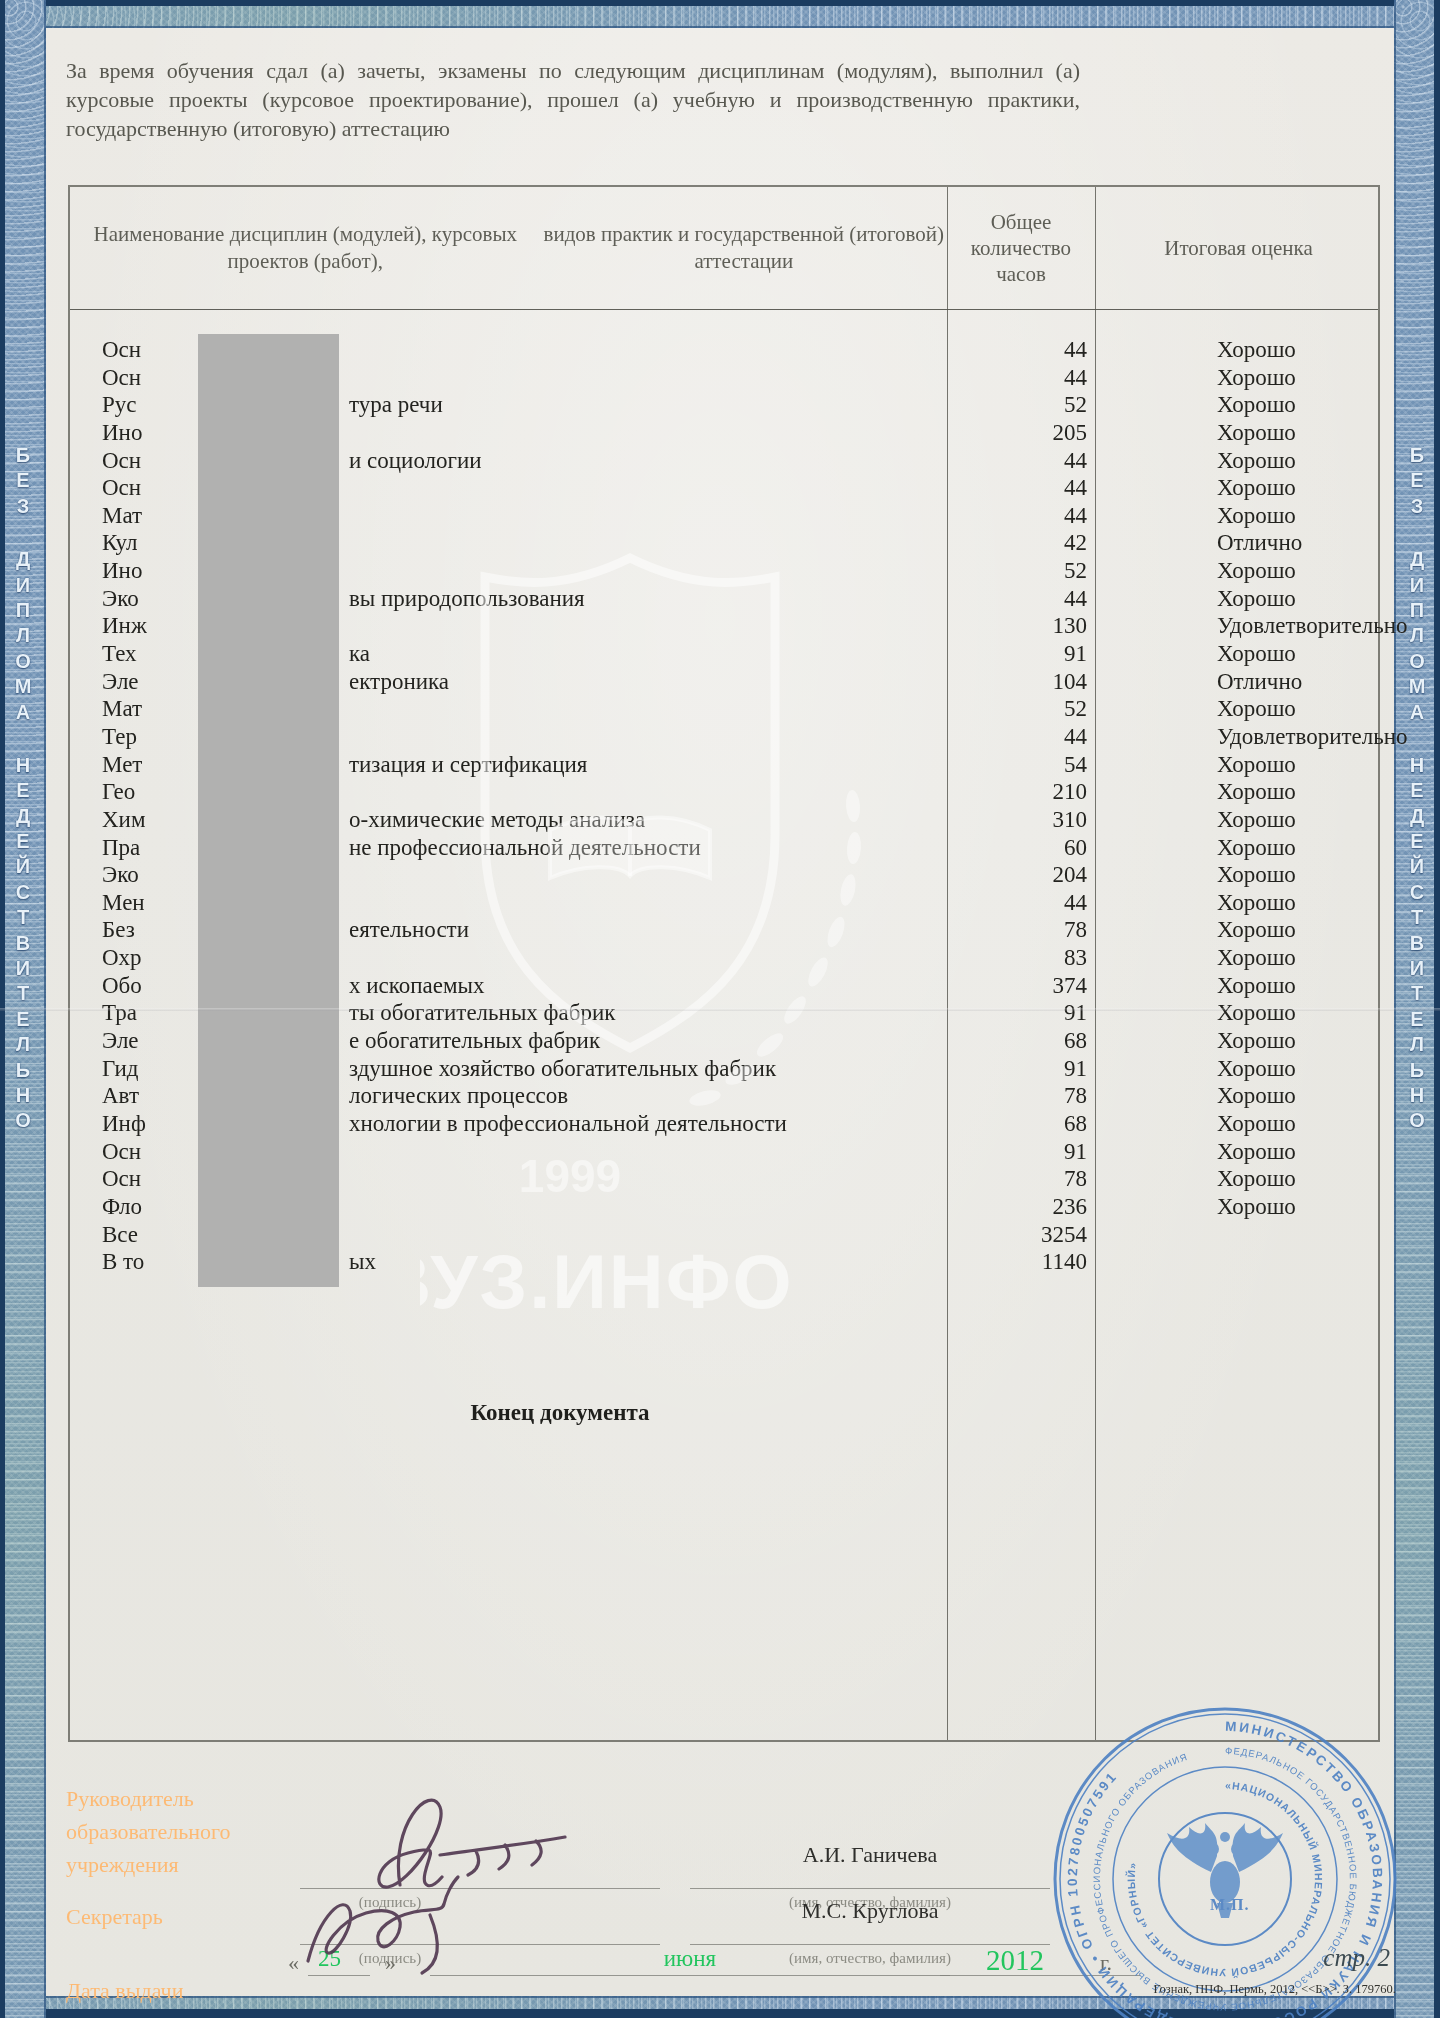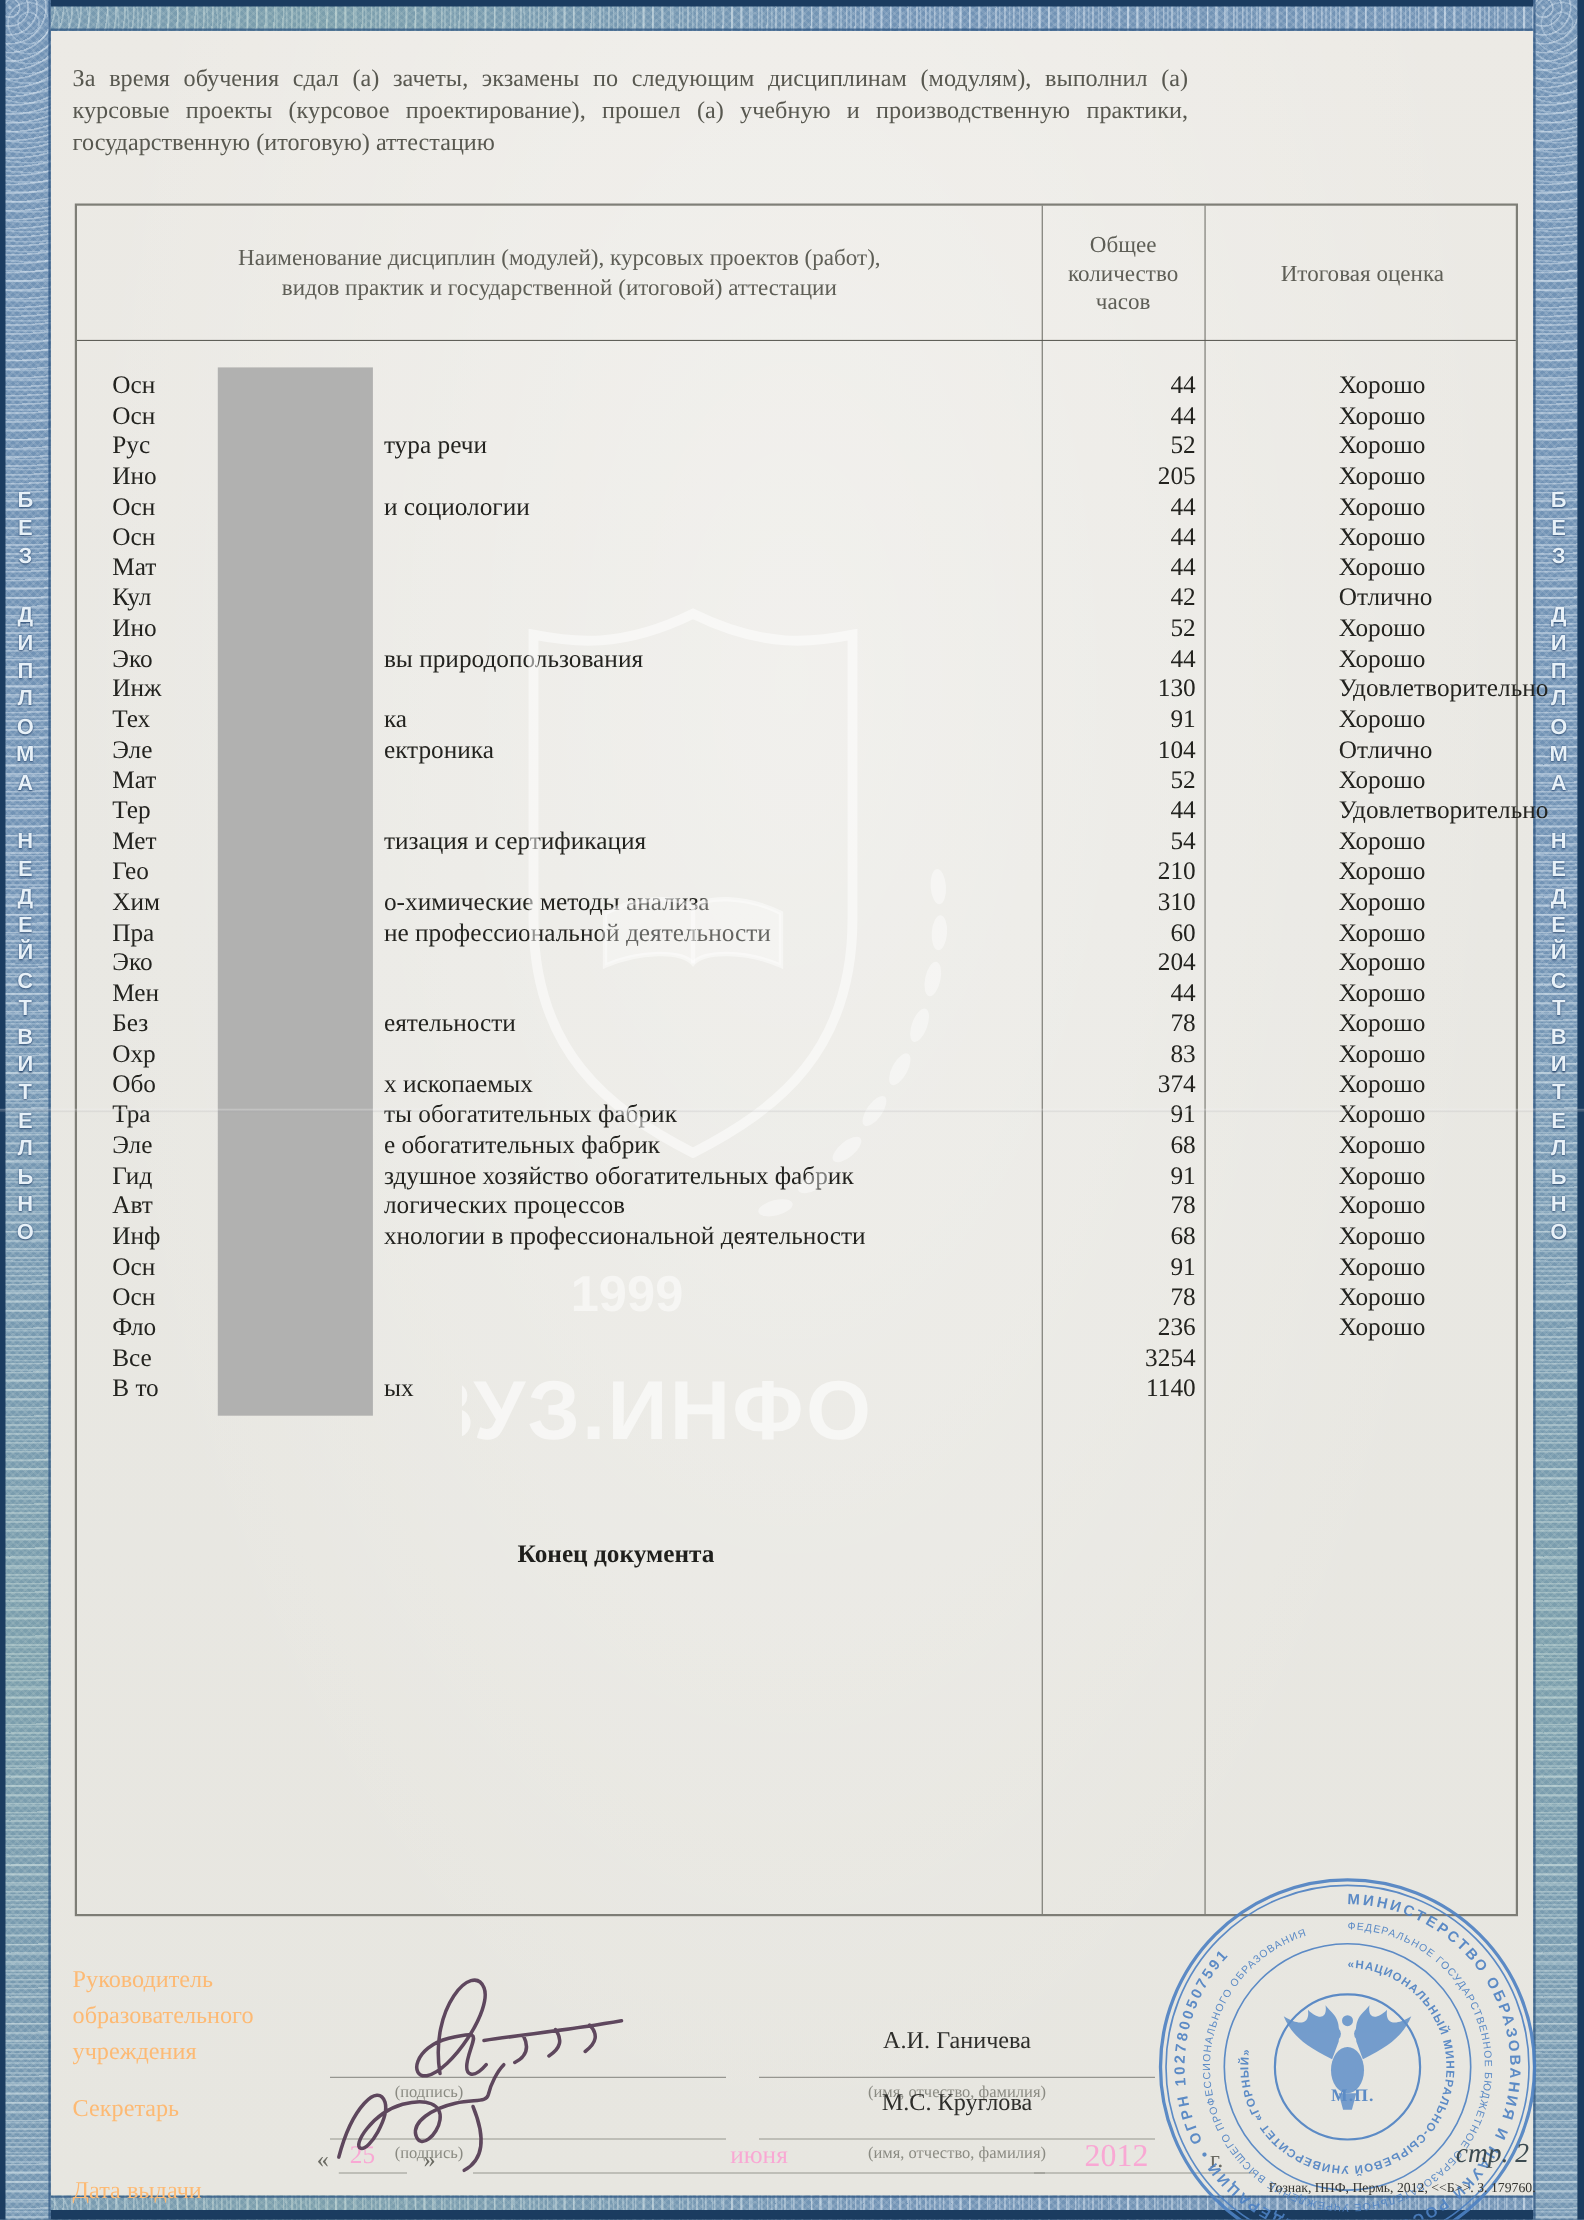--- a/index.html
+++ b/index.html
@@ -53,40 +53,40 @@
   
   .dtable{
     position:absolute;left:68px;top:185px;width:1312px;height:1557px;z-index:10;
     border:2px solid rgba(90,90,82,.75);box-sizing:border-box;
   }
   .vline{position:absolute;top:0;bottom:0;width:1px;background:rgba(85,85,78,.8);}
   .v1{left:877px;}
   .v2{left:1025px;}
   .hsep{position:absolute;left:0;right:0;top:122px;height:1px;background:rgba(70,70,64,.85);}
   .thead{position:absolute;left:0;top:0;width:100%;height:122px;color:#5e5e56;font-size:21px;}
-  .th-name{position:absolute;left:0;top:0;width:877px;height:122px;display:flex;flex-direction:column;justify-content:center;text-align:center;line-height:27px;}
+  .th-name{position:absolute;left:0;top:0;width:877px;height:122px;display:flex;flex-direction:row;justify-content:center;text-align:center;line-height:27px;align-items:center;}
   .th-hours{position:absolute;left:877px;top:0;width:148px;height:122px;display:flex;align-items:center;justify-content:center;text-align:center;line-height:26px;padding:0 6px;box-sizing:border-box;}
   .th-grade{position:absolute;left:1025px;top:0;width:287px;height:122px;display:flex;align-items:center;justify-content:center;text-align:center;}
   .tbody{position:absolute;left:0;top:123px;width:100%;padding-top:26px;}
   .trow{display:grid;grid-template-columns:877px 148px 287px;height:27.65px;line-height:27.65px;font-size:23px;color:#23231f;gap:40px;}
   .c-name{position:relative;}
   .c-name .pre{position:absolute;left:32px;white-space:nowrap;}
   .c-name .frag{position:absolute;left:279px;white-space:nowrap;}
   .c-hours{text-align:right;padding-right:48px;}
   .c-grade{padding-left:42px;white-space:nowrap;}
   .redaction{position:absolute;left:128px;top:147px;width:141px;height:953px;background:#b1b1b0;z-index:6;}
   .end-note{position:absolute;left:330px;top:1213px;width:320px;text-align:center;font-weight:bold;font-size:23px;color:#1f1f1c;}
   
   .wm{position:absolute;left:420px;top:540px;z-index:30;pointer-events:none;}
   
   .flabel{position:absolute;z-index:10;font-size:22px;line-height:33px;color:#fdba74;}
   .fname{position:absolute;z-index:10;font-size:22px;color:#2e2e2b;text-align:center;}
   .fline{position:absolute;z-index:9;border-bottom:1.5px solid rgba(130,130,124,.8);}
   .fcap{position:absolute;z-index:10;font-size:15px;color:#8b8b83;text-align:center;}
-  .dval{position:absolute;z-index:10;font-size:23px;color:#f9a8d4;}
+  .dval{position:absolute;z-index:10;font-size:23px;color:#22c55e;}
   .dq{position:absolute;z-index:10;font-size:22px;color:#6a6a62;}
   .pageno{position:absolute;left:1270px;top:1944px;width:120px;z-index:40;font-size:25px;font-style:italic;font-weight:normal;color:#3c4a50;text-align:right;}
   .printinfo{position:absolute;left:1080px;top:1982px;width:316px;z-index:40;font-size:12.5px;color:#33332f;text-align:right;}
   .sigsvg{position:absolute;left:280px;top:1765px;z-index:15;}
   .stamp{position:absolute;left:1040px;top:1694px;z-index:35;opacity:.9;}
 </style>
 </head>
 <body>
 
 <div class="paper"></div>

